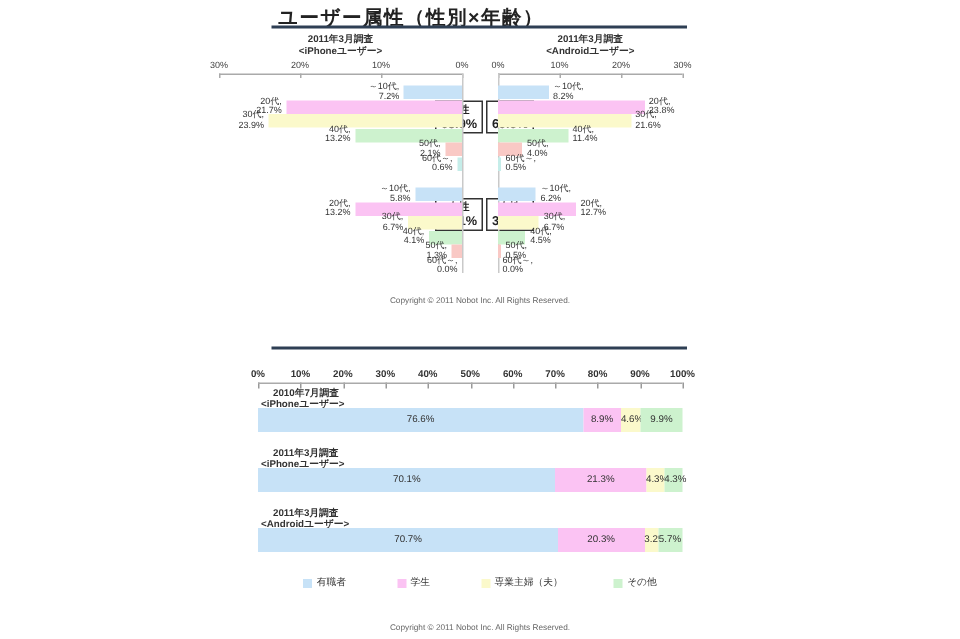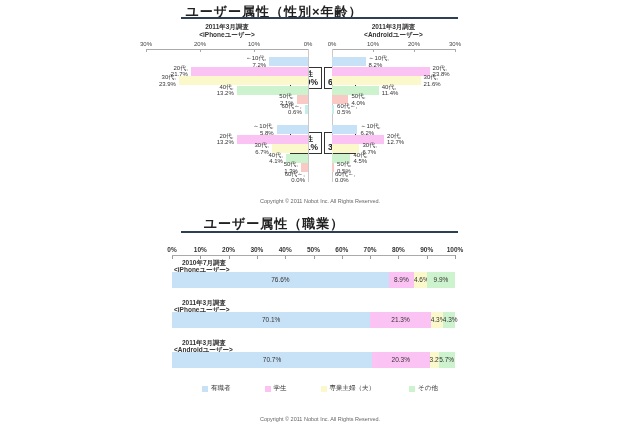--- a/index.html
+++ b/index.html
@@ -75,21 +75,20 @@
     <div class="gb-l1">女性</div>
     <div class="gb-l2">31.1%</div>
   </div>
   <div class="gender-box" style="left:324px;top:132px">
     <div class="gb-l1">女性</div>
     <div class="gb-l2">30.5%</div>
   </div>
 
   <div class="copyright" id="copy1">Copyright © 2011 Nobot Inc. All Rights Reserved.</div>
 
-  <div class="chart-title" id="t2">ユーザー属性（職業）</div>
   <div class="rule" id="rule2"></div>
 
   <div class="legend" id="legend">
       <span class="lg-item">
         <span class="lg-swatch" style="background: rgb(199, 226, 247);"></span>
         <span>有職者</span>
       </span>
       <span class="lg-item">
         <span class="lg-swatch" style="background: rgb(251, 195, 243);"></span>
         <span>学生</span>

